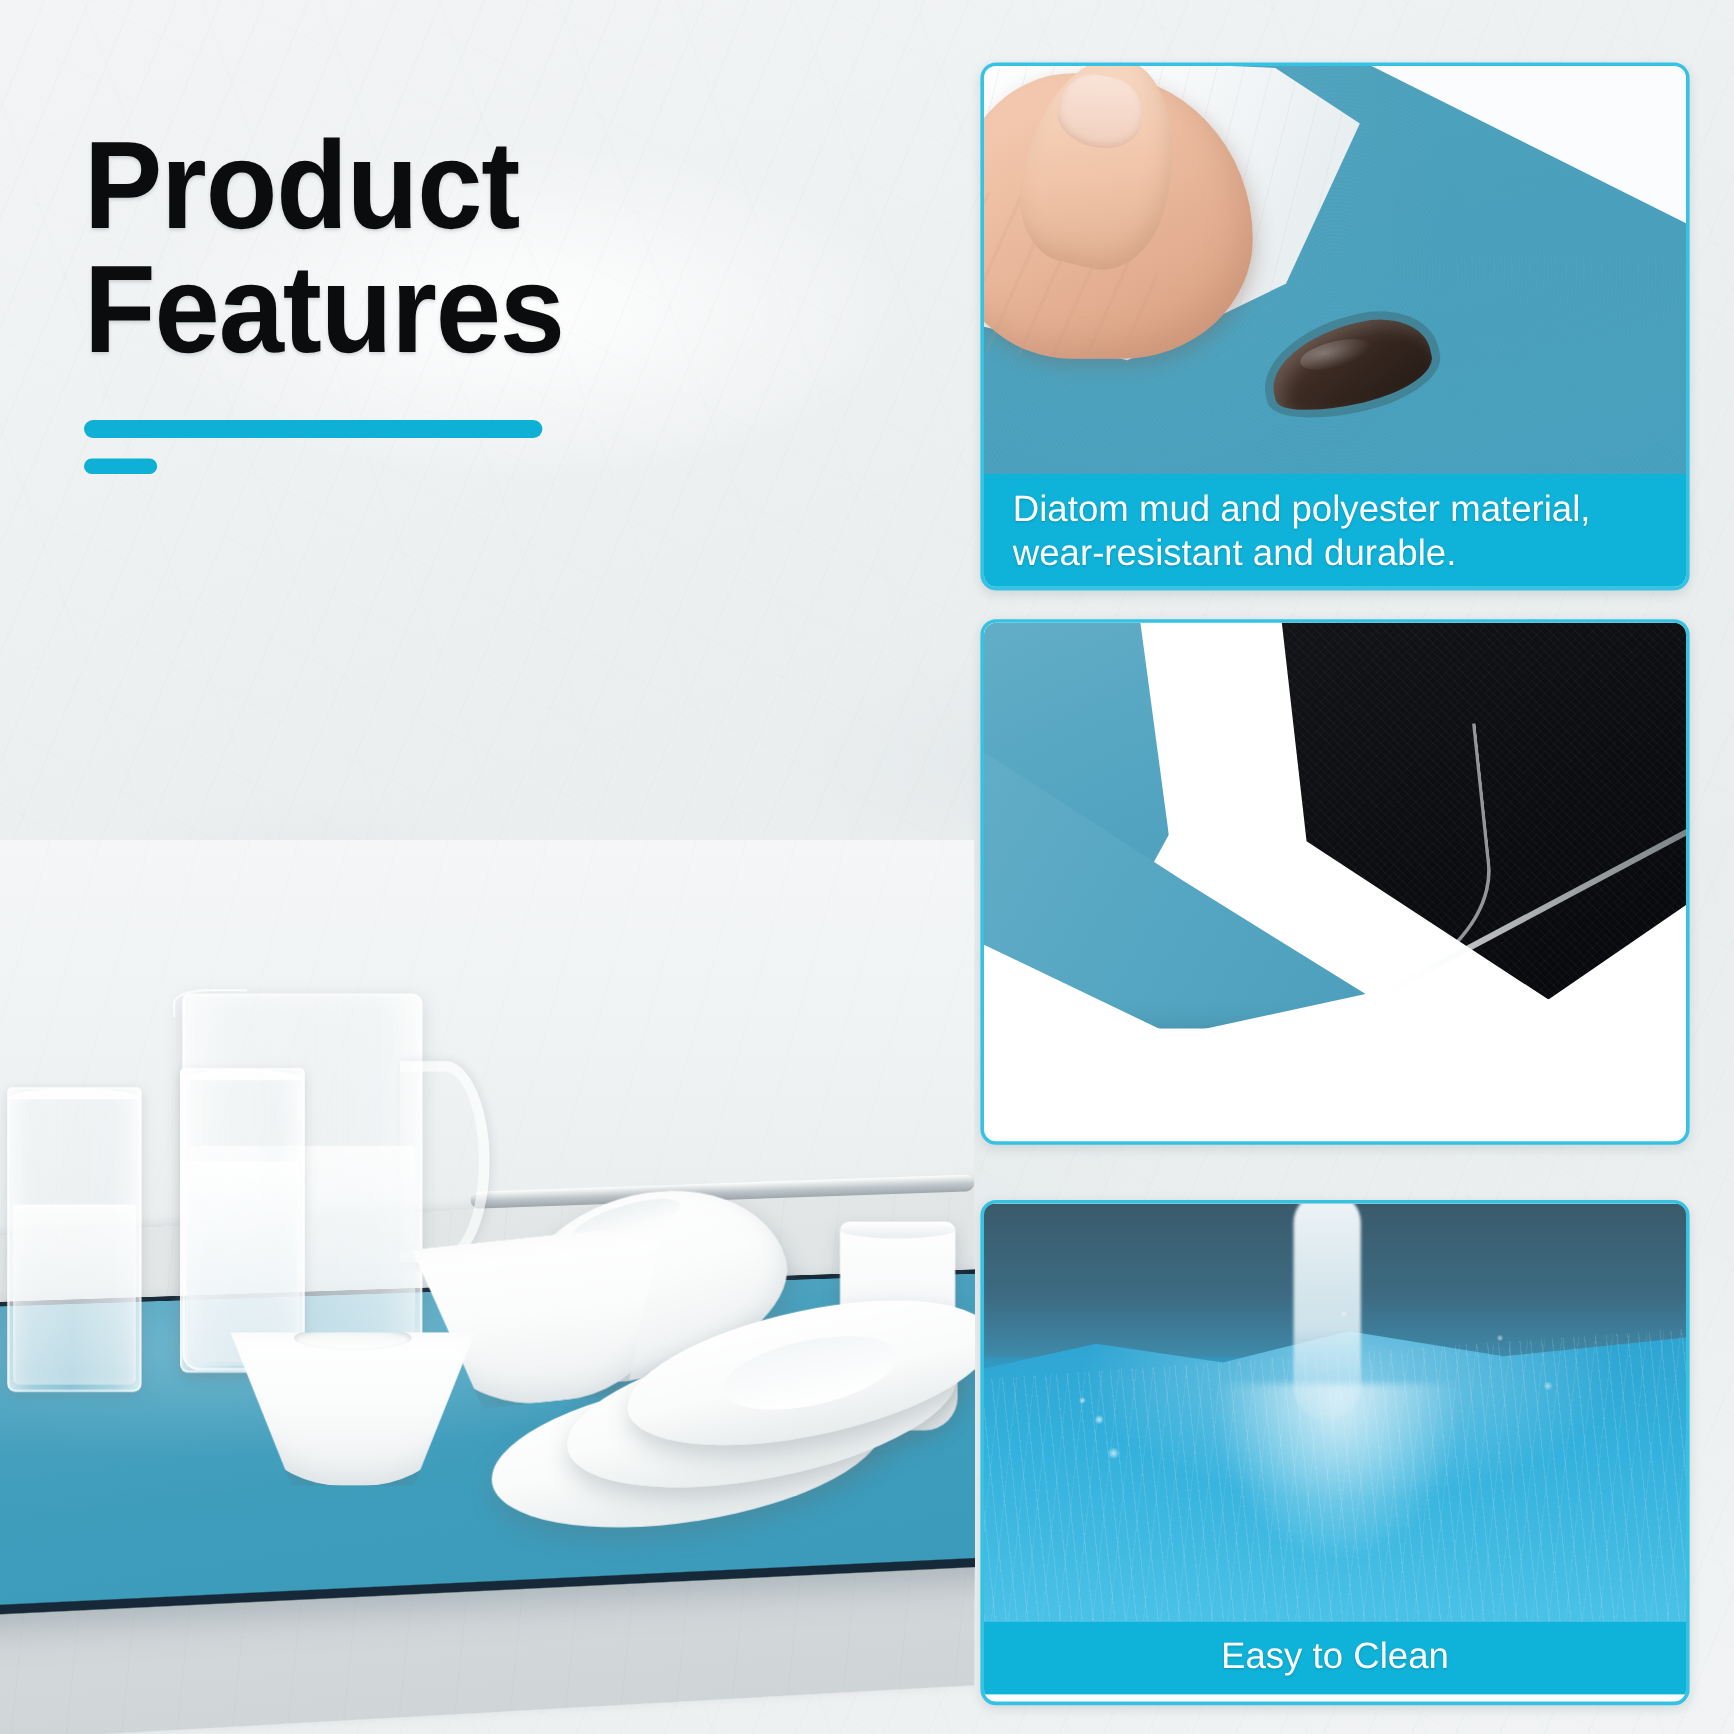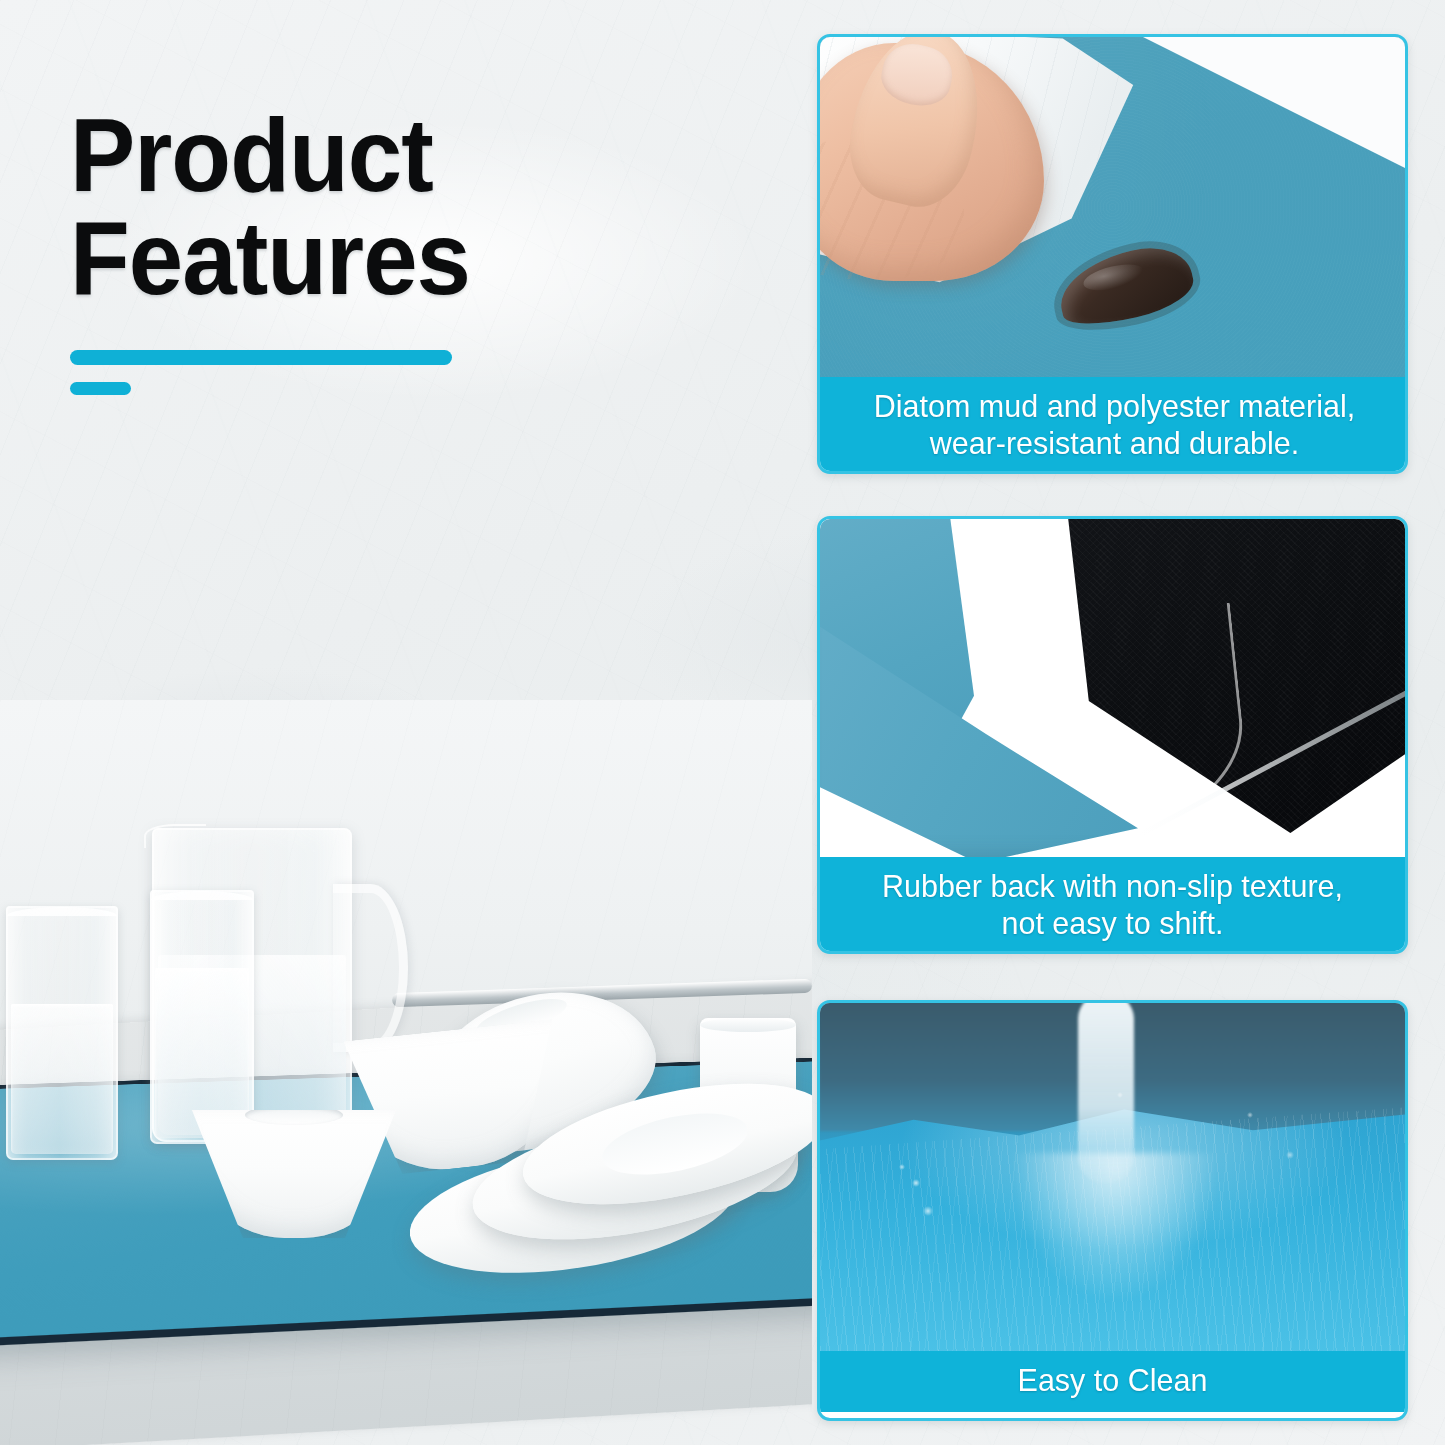--- a/index.html
+++ b/index.html
@@ -137,21 +137,21 @@
   .plate-3:after{content:"";position:absolute;left:26%;top:24%;width:48%;height:52%;border-radius:50%;
     background:linear-gradient(180deg,#f4f7f8,#ffffff);}
 
   .rail{position:absolute;left:392px;top:286px;width:420px;height:14px;border-radius:7px;
     background:linear-gradient(180deg,#ffffff,#bcc4c8 55%,#9aa4a9);transform:rotate(-2deg);opacity:.95;}
 
   
   .card{position:absolute;left:817px;width:585px;overflow:hidden;
     border:3px solid #35c3e4;border-radius:13px;background:#ffffff;
     box-shadow:0 3px 9px rgba(120,132,138,.22);}
-  .card-1{top:34px;height:434px;text-align:center;}
+  .card-1{top:52px;height:434px;}
   .card-2{top:516px;height:432px;}
   .card-3{top:984px;height:415px;margin-top:16px;}
   .photo{position:relative;width:100%;overflow:hidden;}
   .photo-1{height:340px;}
   .photo-2{height:338px;}
   .photo-3{height:348px;}
 
   .caption{
     background:#0fb3d9;color:#ffffff;
     font-size:30.5px;line-height:1.21;font-weight:500;
@@ -325,22 +325,20 @@
 
 <div class="card card-2">
   <div class="photo photo-2">
     <div class="p2"></div>
     <div class="p2-teal"></div>
     <div class="p2-black"></div>
     <div class="p2-teal2"></div>
     <div class="p2-fold"></div>
     <div class="p2-edge"></div>
   </div>
-  <div class="caption center">Rubber back with non-slip texture,
-not easy to shift.</div>
 </div>
 
 <div class="card card-3">
   <div class="photo photo-3">
     <div class="p3"></div>
     <div class="p3-top"></div>
     <div class="p3-surface"></div>
     <div class="p3-spray"></div>
     <div class="p3-splash"></div>
     <div class="p3-stream"></div>

